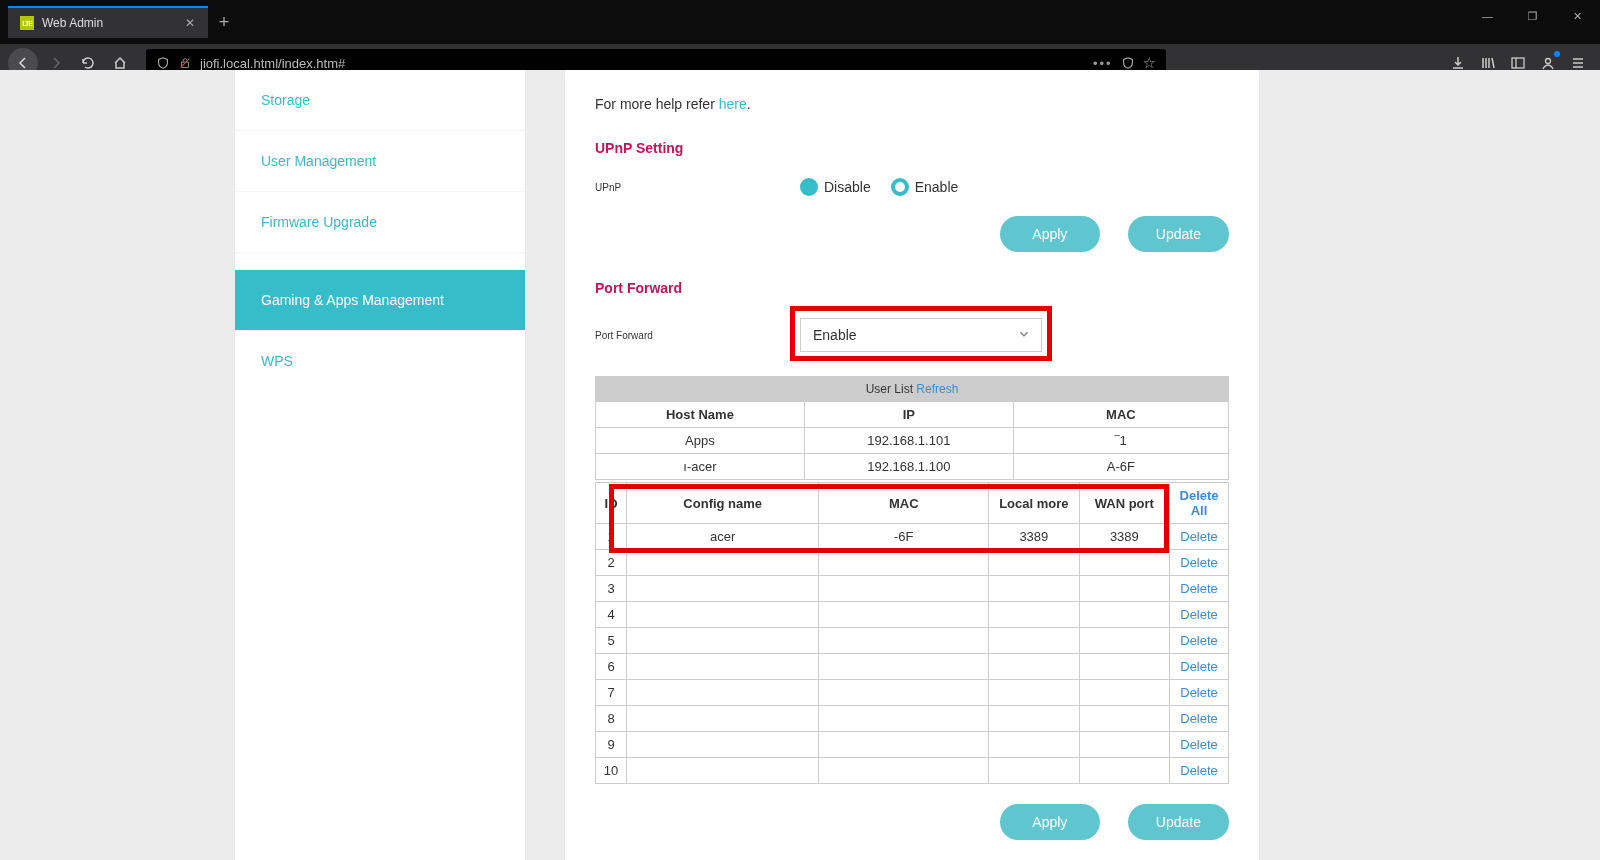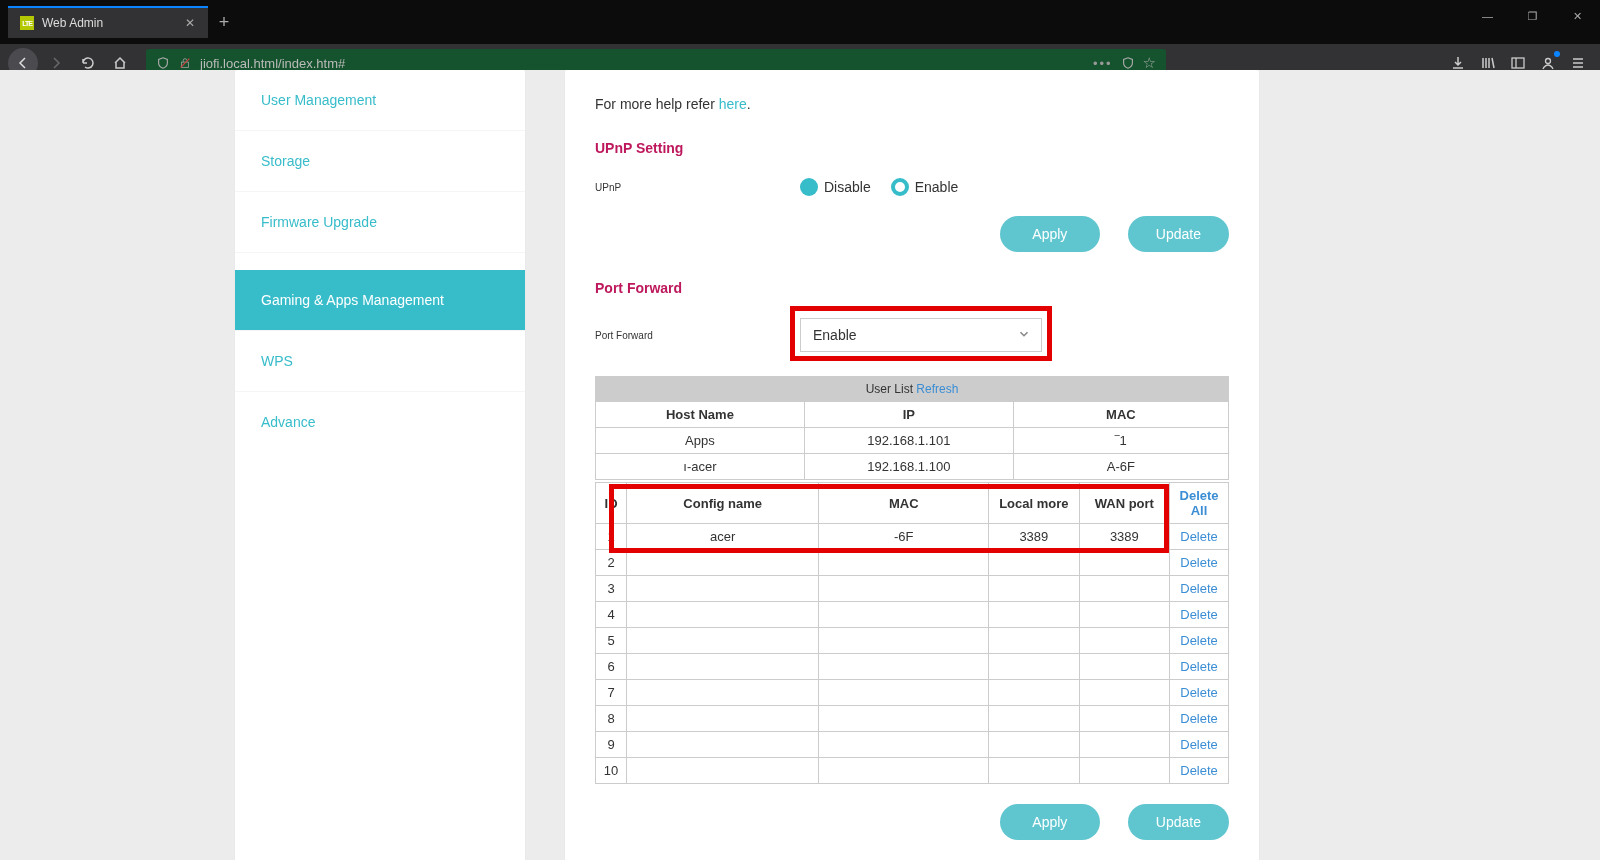--- a/index.html
+++ b/index.html
@@ -13,21 +13,21 @@
 .tab-title { flex: 1; font-size: 12px; }
 .tab-close { width: 16px; height: 16px; display: flex; align-items: center; justify-content: center; color: #aaa; }
 .newtab { width: 28px; height: 28px; display: flex; align-items: center; justify-content: center; color: #aaa; margin-left: 2px; font-size: 18px; font-weight: 300; }
 .window-ctrls { position: absolute; right: 0; top: 0; display: flex; height: 32px; }
 .win-btn { width: 45px; display: flex; align-items: center; justify-content: center; color: #aaa; font-size: 11px; }
 
 .nav-bar { height: 38px; background: #323234; display: flex; align-items: center; padding: 0 8px; gap: 4px; }
 .nav-btn { width: 28px; height: 28px; display: flex; align-items: center; justify-content: center; color: #aaa; border-radius: 3px; }
 .nav-btn.back { background: #4a4a4f; border-radius: 50%; width: 30px; height: 30px; }
 .nav-btn svg { width: 16px; height: 16px; }
-.url-bar { flex: 1; height: 28px; background: #14532d; border-radius: 3px; display: flex; align-items: center; padding: 0 10px; color: #bbb; font-size: 13px; gap: 8px; margin: 0 8px; max-width: 1020px; }
+.url-bar { flex: 1; height: 28px; background: #000000; border-radius: 3px; display: flex; align-items: center; padding: 0 10px; color: #bbb; font-size: 13px; gap: 8px; margin: 0 8px; max-width: 1020px; }
 .url-icon { display: flex; align-items: center; }
 .right-icons { display: flex; gap: 2px; margin-left: auto; }
 
 
 .viewport { height: 790px; overflow: auto; background: #ececec; position: relative; }
 .viewport::-webkit-scrollbar { width: 16px; }
 .viewport::-webkit-scrollbar-track { background: #f0f0f0; }
 .viewport::-webkit-scrollbar-thumb { background: #c0c0c0; }
 
 .page-wrap { display: flex; gap: 40px; padding: 0 0 40px 235px; }
@@ -160,26 +160,25 @@
             <line x1="3" y1="12" x2="13" y2="12"></line>
           </svg>
       </div>
     </div>
   </div>
 </div>
 
 <div class="viewport">
   <div class="page-wrap">
     <div class="sidebar">
+      <div class="sidebar-item">Storage</div>
       <div class="sidebar-item">User Management</div>
-      <div class="sidebar-item">Storage</div>
       <div class="sidebar-item">Firmware Upgrade</div>
       <div class="sidebar-item active">Gaming &amp; Apps Management</div>
       <div class="sidebar-item">WPS</div>
-      <div class="sidebar-item">Advance</div>
     </div>
 
     <div class="main-panel" style="position:relative">
       <div class="help-row">
         <span>For more help refer </span><a href="#">here</a>.
       </div>
 
       <div class="section-title">UPnP Setting</div>
       <div class="form-row">
         <div class="form-label">UPnP</div>

